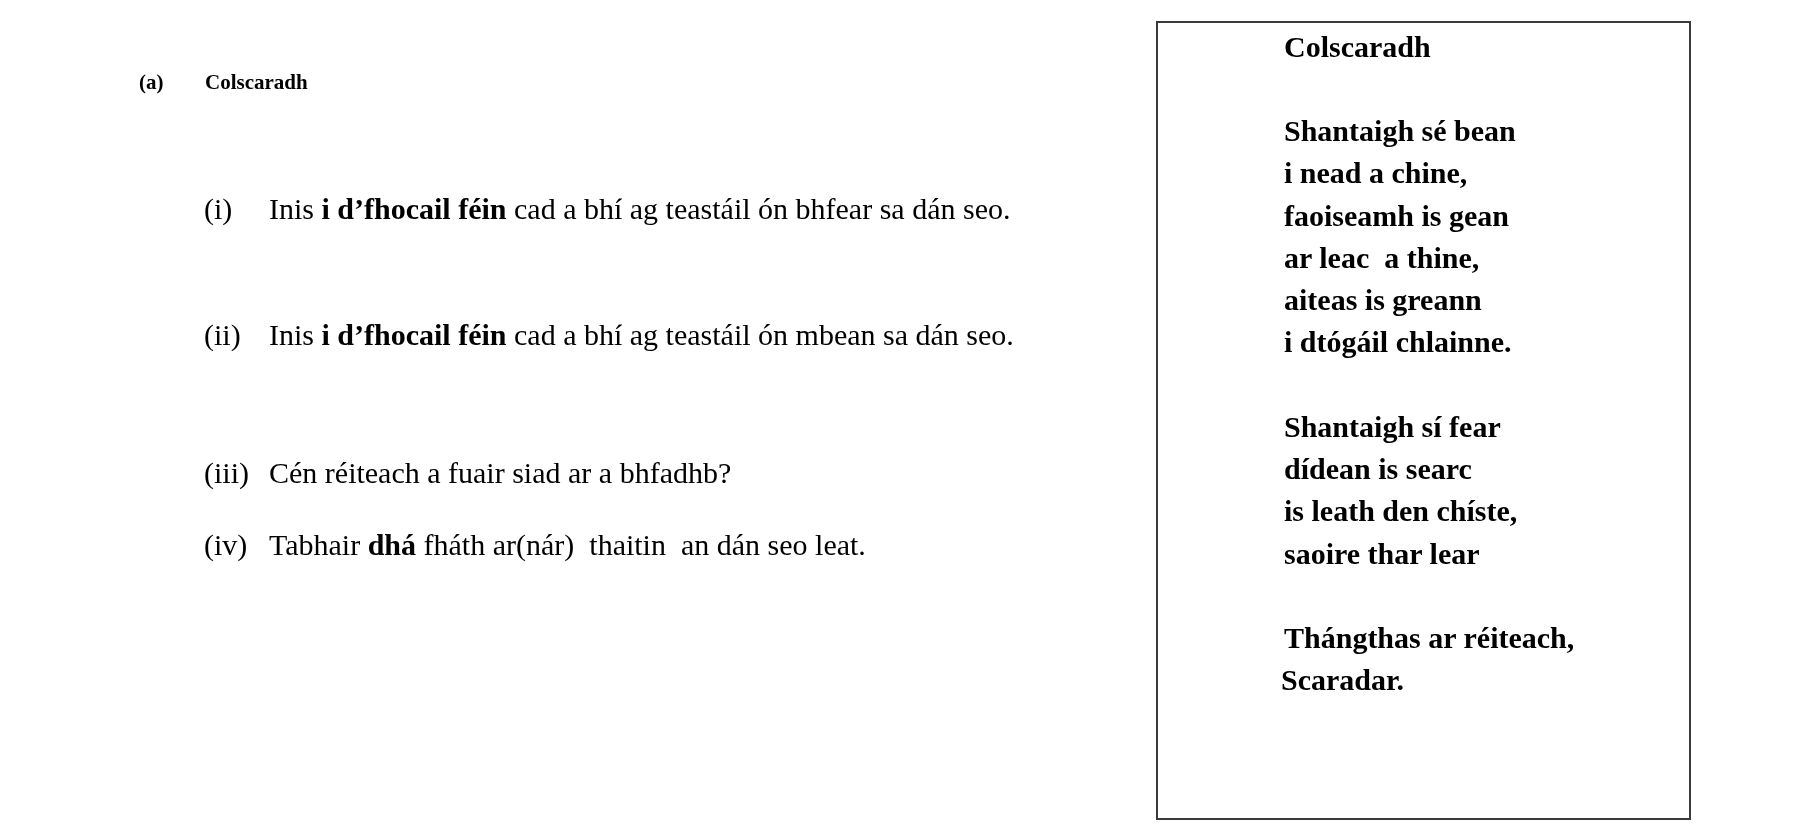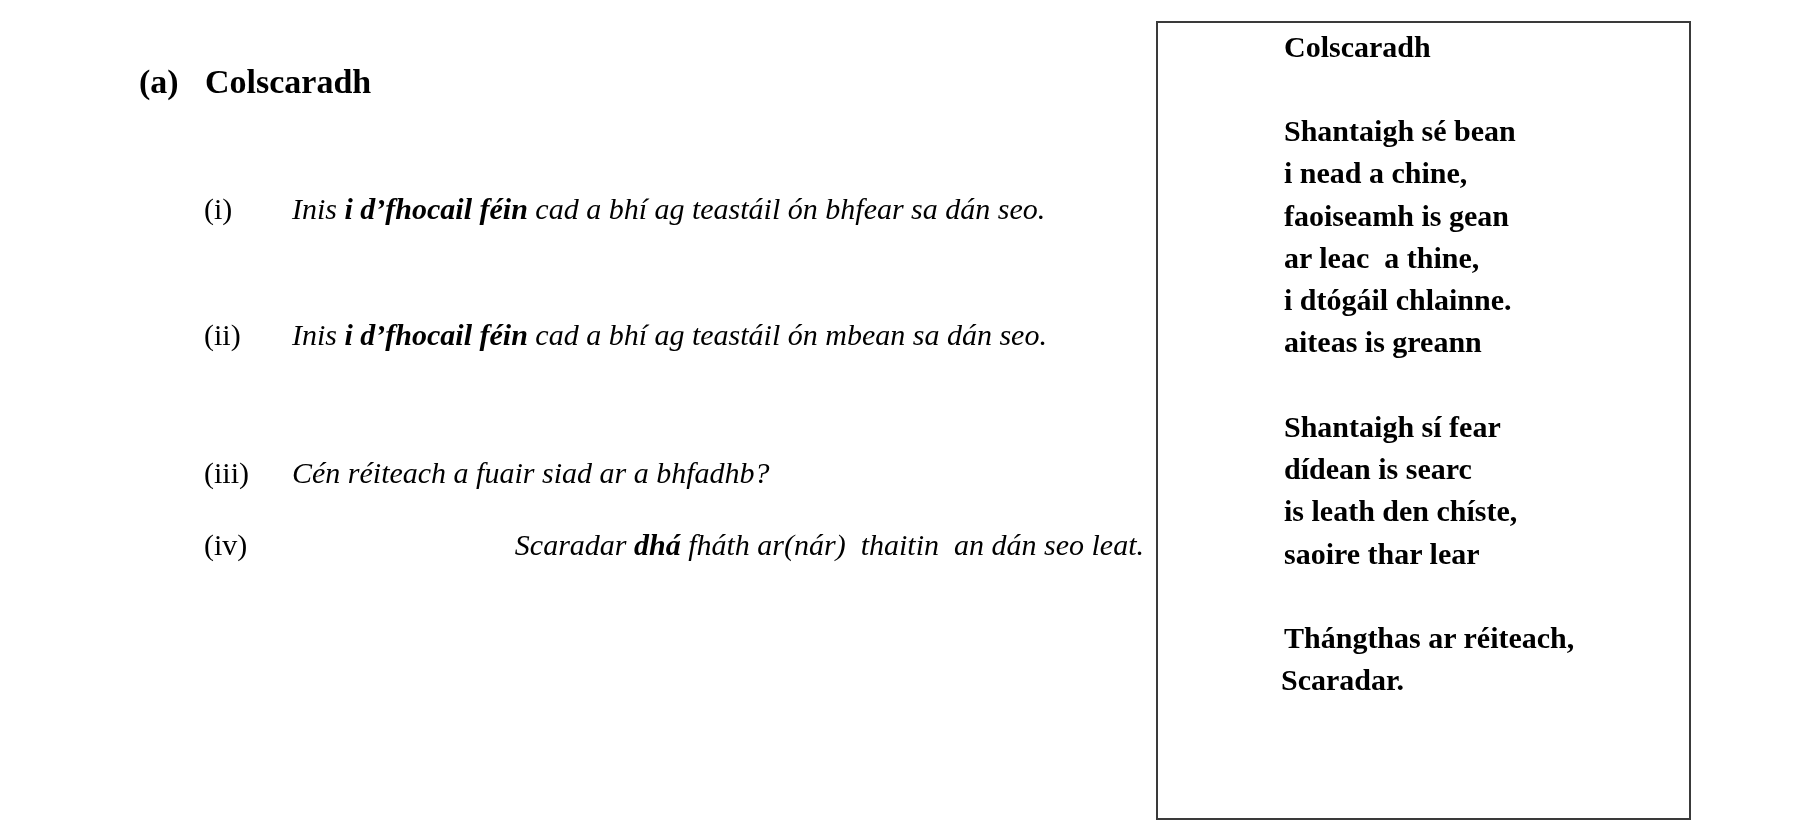--- a/index.html
+++ b/index.html
@@ -12,21 +12,21 @@
       height: 829px;
       position: relative;
       overflow: hidden;
       font-family: "Liberation Serif", "DejaVu Serif", serif;
       color: #000000;
     }
     .section-heading {
       position: absolute;
       left: 139px;
       top: 62px;
-      font-size: 34px;
+      font-size: 21px;
       font-weight: bold;
       line-height: 40px;
       white-space: nowrap;
     }
     .section-heading .label {
       display: inline-block;
       width: 66px;
     }
     .question {
       position: absolute;
@@ -35,27 +35,26 @@
       line-height: 42px;
       width: 940px;
     }
     .question .num {
       position: absolute;
       left: 0;
       top: 0;
     }
     .question .text {
       display: block;
-      margin-left: 88px;
-      font-style: italic;
+      margin-left: 65px;
     }
     .q1 { top: 188px; }
     .q2 { top: 314px; }
     .q3 { top: 452px; }
-    .q4 { top: 524px; text-align: right; }
+    .q4 { top: 524px; }
     .q3 .text, .q4 .text { white-space: pre; }
     b { font-weight: bold; }
     .poem-box {
       position: absolute;
       left: 1156px;
       top: 21px;
       width: 535px;
       height: 799px;
       border: 2px solid #3a3a3a;
       box-sizing: border-box;
@@ -96,35 +95,35 @@
   <span class="text"><span>Inis </span><b>i d’fhocail féin</b><span> cad a bhí ag teastáil ón mbean sa dán seo.</span></span>
 </div>
 
 <div class="question q3">
   <span class="num">(iii)</span>
   <span class="text">Cén réiteach a fuair siad ar a bhfadhb?</span>
 </div>
 
 <div class="question q4">
   <span class="num">(iv)</span>
-  <span class="text"><span>Scaradar </span><b>dhá</b><span> fháth ar(nár)  thaitin  an dán seo leat.</span></span>
+  <span class="text"><span>Tabhair </span><b>dhá</b><span> fháth ar(nár)  thaitin  an dán seo leat.</span></span>
 </div>
 
 <div class="poem-box"></div>
 
 <div class="poem">
   <div class="poem-title">Colscaradh</div>
 
   <div class="stanza stanza-1">
     <span class="line">Shantaigh sé bean</span>
     <span class="line">i nead a chine,</span>
     <span class="line">faoiseamh is gean</span>
     <span class="line">ar leac  a thine,</span>
+    <span class="line">aiteas is greann</span>
     <span class="line">i dtógáil chlainne.</span>
-    <span class="line">aiteas is greann</span>
   </div>
 
   <div class="stanza stanza-2">
     <span class="line">Shantaigh sí fear</span>
     <span class="line">dídean is searc</span>
     <span class="line">is leath den chíste,</span>
     <span class="line">saoire thar lear</span>
   </div>
 
   <div class="stanza stanza-3">

